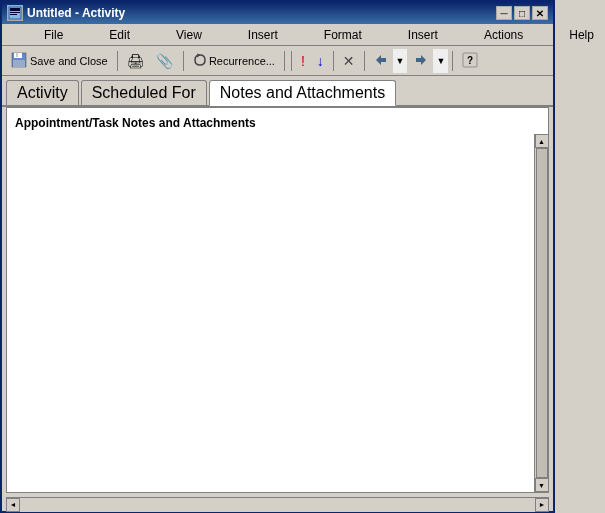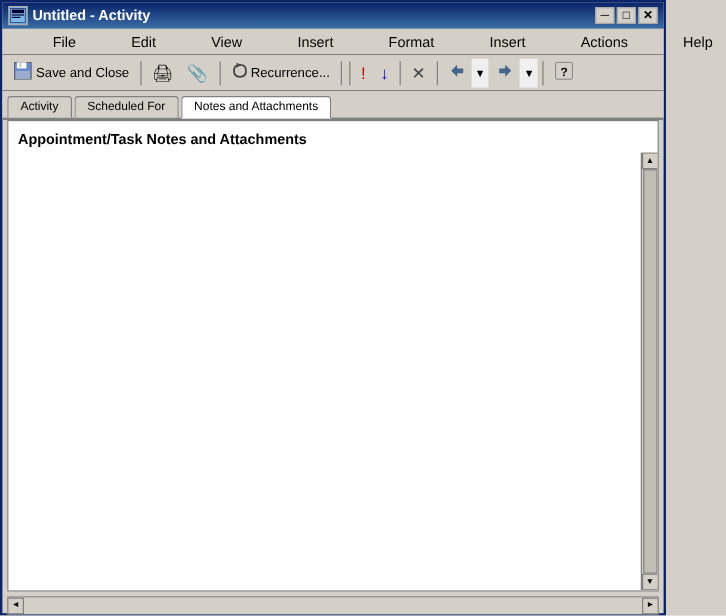--- a/index.html
+++ b/index.html
@@ -169,21 +169,21 @@
       flex-shrink: 0;
       border-bottom: 2px solid #808080;
     }
 
     .tab {
       padding: 3px 10px;
       border: 1px solid #808080;
       border-bottom: none;
       background: #d4d0c8;
       cursor: pointer;
-      font-size: 10px;
+      font-size: 16px;
       margin-right: 2px;
       border-radius: 3px 3px 0 0;
       position: relative;
       text-align: center;
     }
 
     .tab.active {
       background: white;
       border-bottom: 1px solid white;
       z-index: 1;

